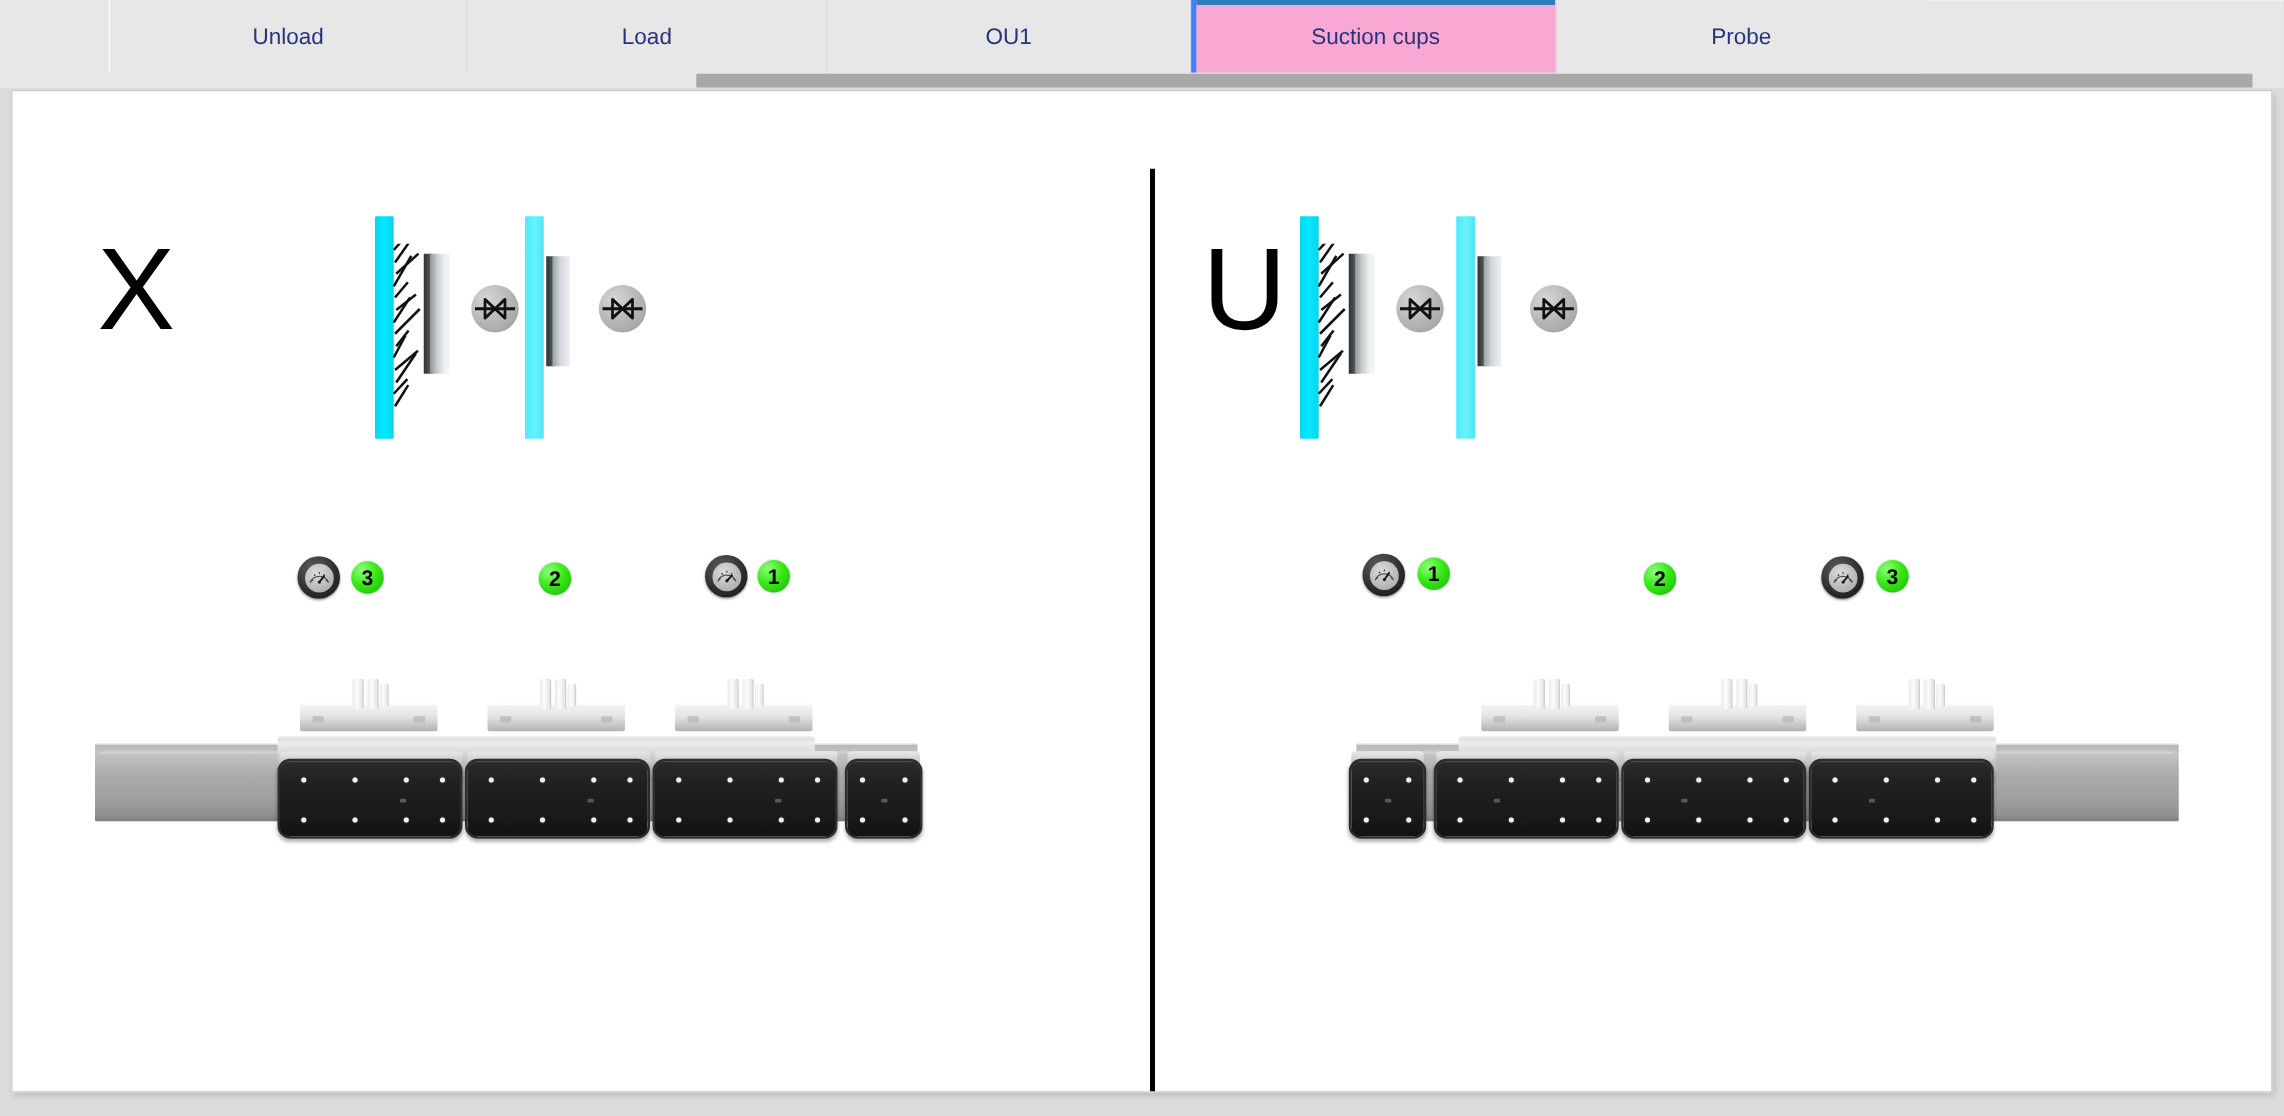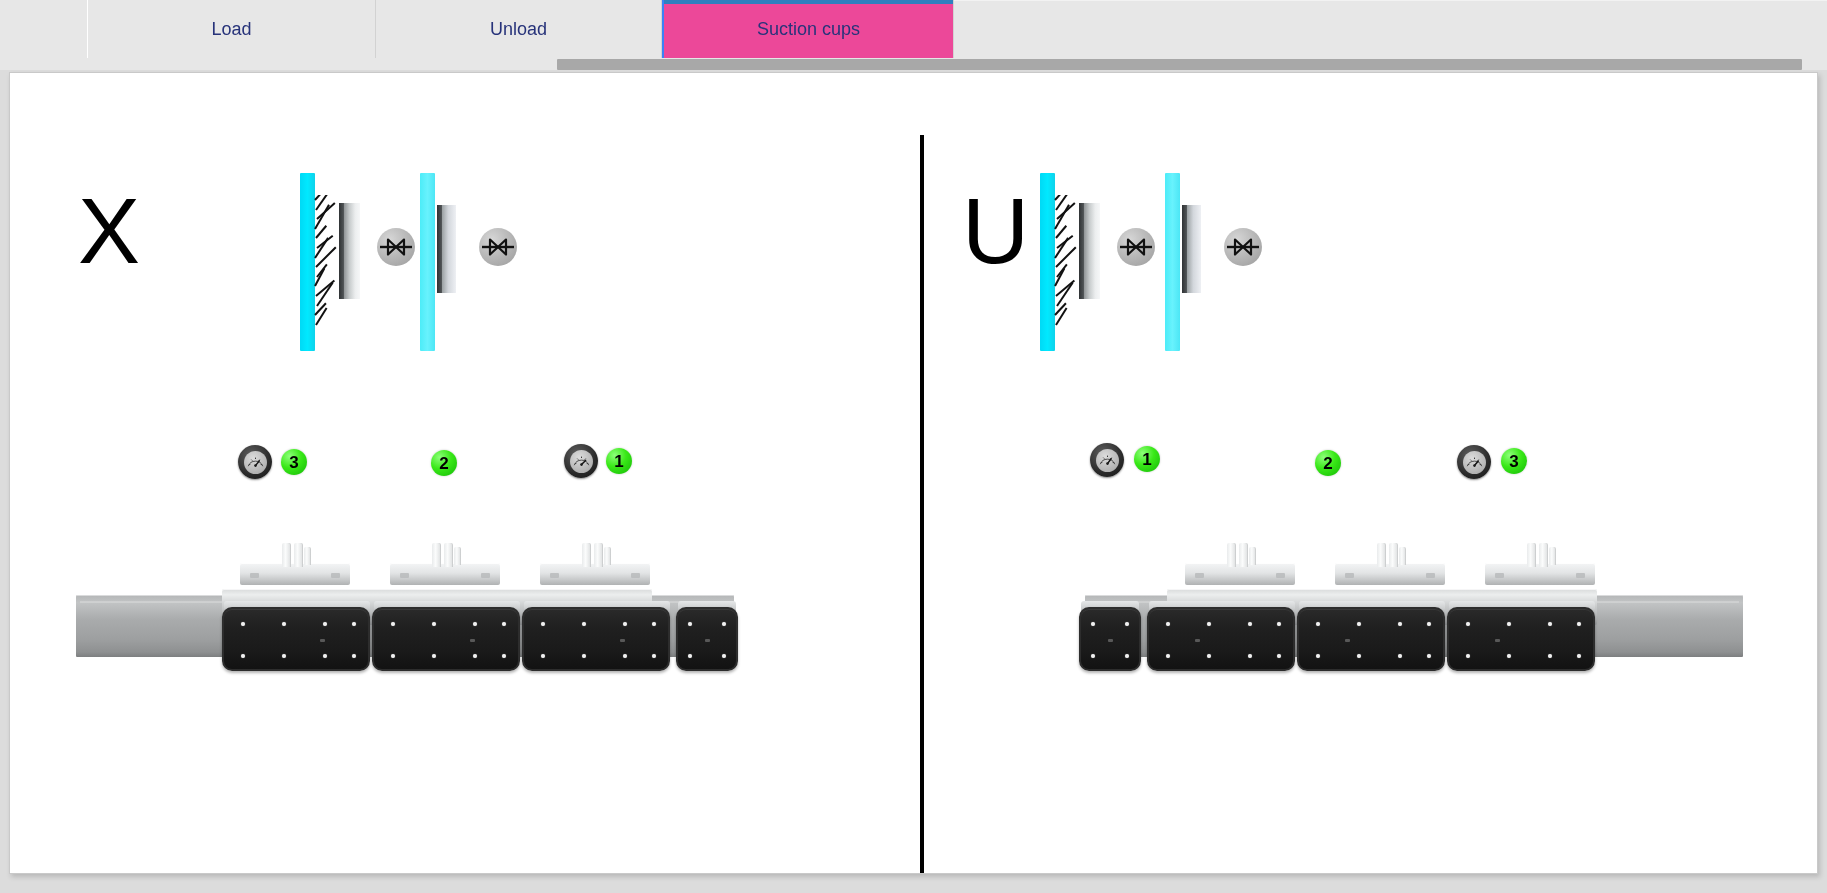--- a/index.html
+++ b/index.html
@@ -44,23 +44,23 @@
     user-select: none;
   }
   .tab.partial-left { width: 88px; border-right: 1px solid #ffffff; }
   .tab.w1 { width: 288px; }
   .tab.w2 { width: 286px; }
   .tab.w3 { width: 291px; }
   .tab.w4 { width: 286px; }
   .tab.w5 { width: 292px; }
   .tab.w6 { width: 296px; border-right: none; }
   .tab.active {
-    background: #ec4899;
+    background: #f9a8d4;
     border-right: 1px solid #d2d2d2;
-    border-left: 2px solid #3b82f6;
+    border-left: 4px solid #3b82f6;
     z-index: 3;
   }
   .tab.active::before {
     content: "";
     position: absolute;
     left: 0; right: 0; top: 0;
     height: 4px;
     background: var(--accent, #2f7fbf);
   }
 
@@ -287,28 +287,34 @@
     border-radius: 3px 3px 0 0;
   }
 </style>
 </head>
 <body>
 
 <div id="app">
 
   <div class="tabbar">
     <div class="tab partial-left"></div>
+    <div class="tab w2">
+      <span>Unload</span>
+    </div>
     <div class="tab w1">
       <span>Load</span>
     </div>
-    <div class="tab w2">
-      <span>Unload</span>
+    <div class="tab w3">
+      <span>OU1</span>
     </div>
     <div class="tab w5 active">
       <span>Suction cups</span>
+    </div>
+    <div class="tab w6">
+      <span>Probe</span>
     </div>
   </div>
 
   <div class="tab-scroll-track"></div>
   <div class="tab-scroll-thumb"></div>
 
   <div class="panel">
 
     <div class="divider"></div>
 

